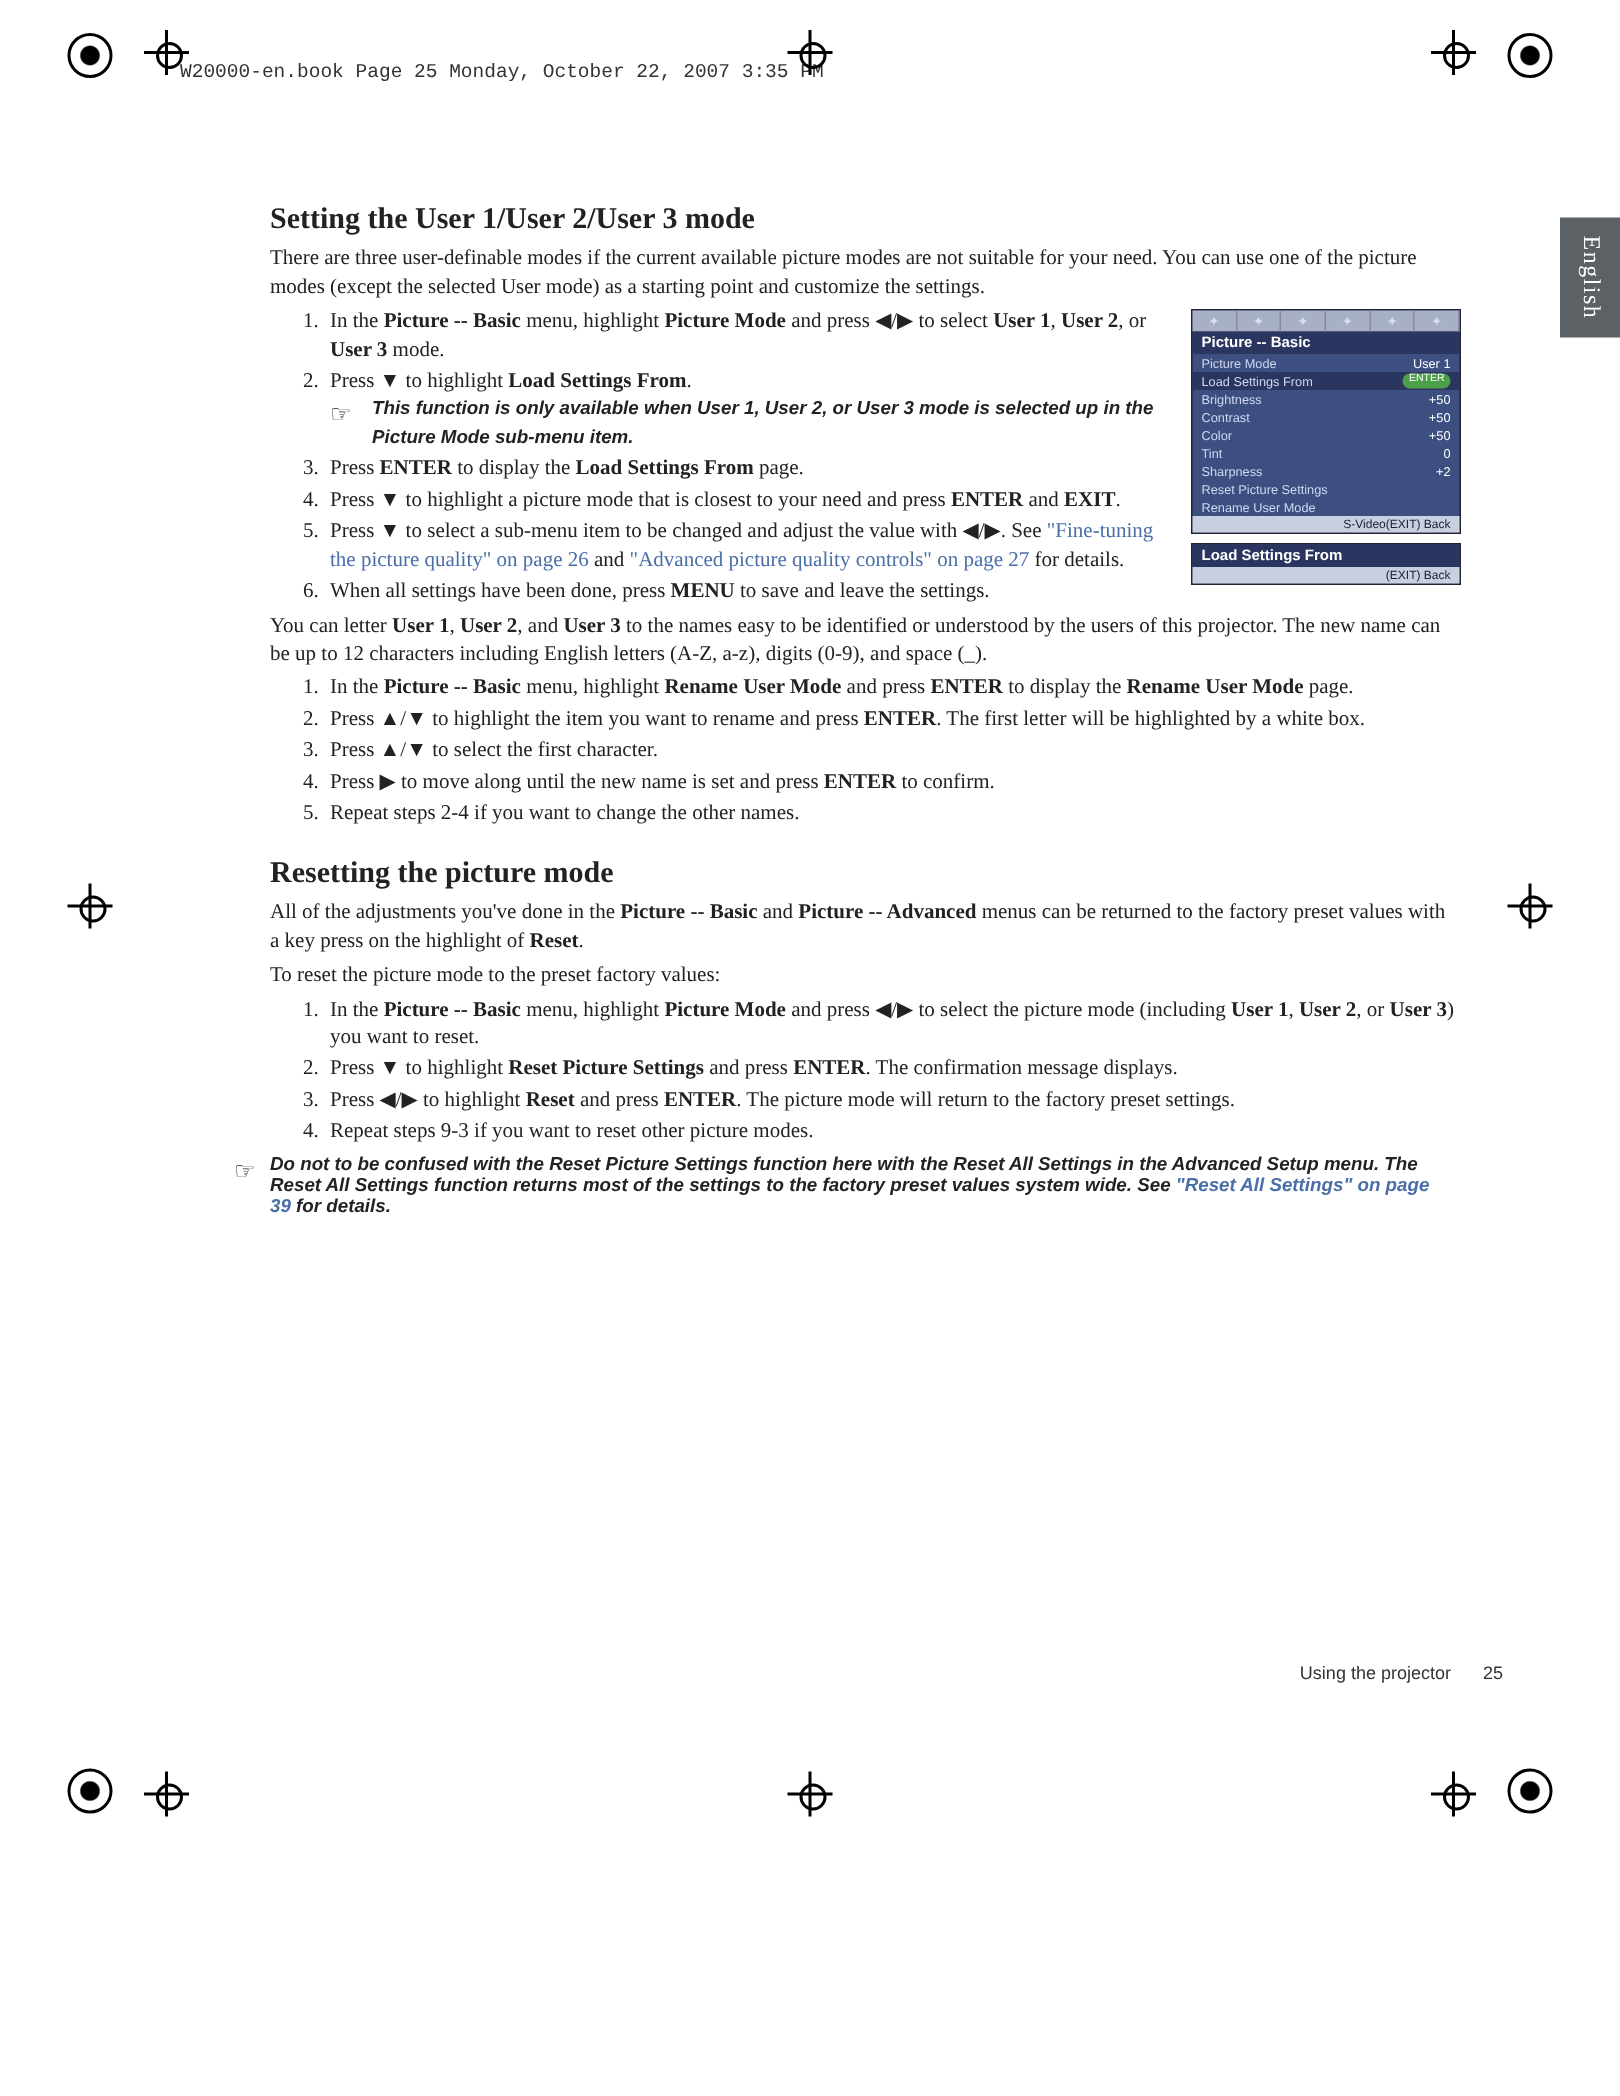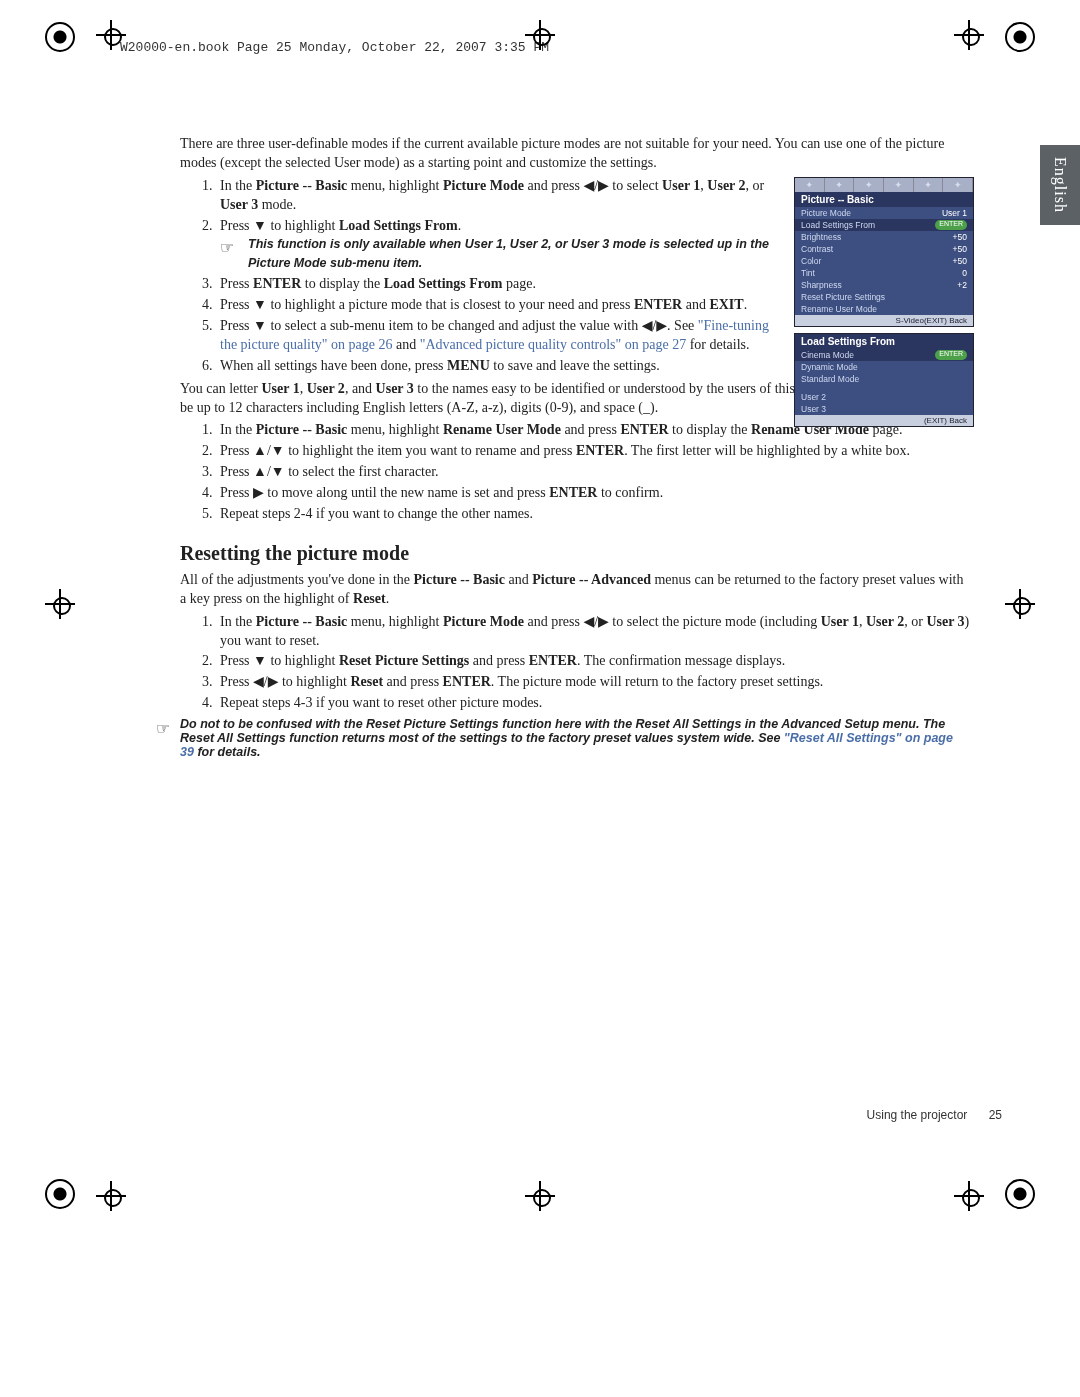--- a/index.html
+++ b/index.html
@@ -221,20 +221,21 @@
       <div class="reg-inner"></div>
     </div>
   <div class="reg reg-mr">
       <div class="reg-inner"></div>
     </div>
 
   <div class="header-line">W20000-en.book  Page 25  Monday, October 22, 2007  3:35 PM</div>
 
   <div class="language-tab">English</div>
 
+  <h2>Setting the User 1/User 2/User 3 mode</h2>
   <p>There are three user-definable modes if the current available picture modes are not suitable for your need. You can use one of the picture modes (except the selected User mode) as a starting point and customize the settings.</p>
 
   <div class="section1-wrap">
     <div class="osd-shots">
       <div class="osd">
         <div class="tabrow">
             <span>✦</span>
             <span>✦</span>
             <span>✦</span>
             <span>✦</span>
@@ -276,38 +277,20 @@
         <div class="row">
             <span class="label">Rename User Mode</span>
           </div>
         <div class="footer">
             <span>S-Video</span>
             <span>(EXIT) Back</span>
           </div>
       </div>
       <div class="osd osd2">
         <div class="title">Load Settings From</div>
-        <div class="body">
-          <div class="row" style="background:#2a3560">
-              <span class="label">Cinema Mode</span>
-              <span class="enter">ENTER</span>
-            </div>
-          <div class="row">
-              <span class="label">Dynamic Mode</span>
-            </div>
-          <div class="row">
-              <span class="label">Standard Mode</span>
-            </div>
-          <div class="row" style="margin-top:6px">
-              <span class="label">User 2</span>
-            </div>
-          <div class="row">
-              <span class="label">User 3</span>
-            </div>
-        </div>
         <div class="footer">
             <span></span>
             <span>(EXIT) Back</span>
           </div>
       </div>
     </div>
 
     <ol class="section1-list">
       <li><span>In the </span><span class="bold">Picture -- Basic</span><span> menu, highlight </span><span class="bold">Picture Mode</span><span> and press ◀/▶ to select </span><span class="bold">User 1</span><span>, </span><span class="bold">User 2</span><span>, or </span><span class="bold">User 3</span><span> mode.</span></li>
       <li><span>Press ▼ to highlight </span><span class="bold">Load Settings From</span><span>.</span>
@@ -327,25 +310,26 @@
   <ol>
     <li><span>In the </span><span class="bold">Picture -- Basic</span><span> menu, highlight </span><span class="bold">Rename User Mode</span><span> and press </span><span class="bold">ENTER</span><span> to display the </span><span class="bold">Rename User Mode</span><span> page.</span></li>
     <li><span>Press ▲/▼ to highlight the item you want to rename and press </span><span class="bold">ENTER</span><span>. The first letter will be highlighted by a white box.</span></li>
     <li>Press ▲/▼ to select the first character.</li>
     <li><span>Press ▶ to move along until the new name is set and press </span><span class="bold">ENTER</span><span> to confirm.</span></li>
     <li>Repeat steps 2-4 if you want to change the other names.</li>
   </ol>
 
   <h2>Resetting the picture mode</h2>
   <p><span>All of the adjustments you've done in the </span><span class="bold">Picture -- Basic</span><span> and </span><span class="bold">Picture -- Advanced</span><span> menus can be returned to the factory preset values with a key press on the highlight of </span><span class="bold">Reset</span><span>.</span></p>
+  <p>To reset the picture mode to the preset factory values:</p>
   <ol>
     <li><span>In the </span><span class="bold">Picture -- Basic</span><span> menu, highlight </span><span class="bold">Picture Mode</span><span> and press ◀/▶ to select the picture mode (including </span><span class="bold">User 1</span><span>, </span><span class="bold">User 2</span><span>, or </span><span class="bold">User 3</span><span>) you want to reset.</span></li>
     <li><span>Press ▼ to highlight </span><span class="bold">Reset Picture Settings</span><span> and press </span><span class="bold">ENTER</span><span>. The confirmation message displays.</span></li>
     <li><span>Press ◀/▶ to highlight </span><span class="bold">Reset</span><span> and press </span><span class="bold">ENTER</span><span>. The picture mode will return to the factory preset settings.</span></li>
-    <li>Repeat steps 4-3 if you want to reset other picture modes.</li>
+    <li>Repeat steps 9-3 if you want to reset other picture modes.</li>
   </ol>
 
   <div class="outer-note">
     <span class="note-icon">☞</span>
     <span class="outer-text sans-bold"><span>Do not to be confused with the Reset Picture Settings function here with the Reset All Settings in the Advanced Setup menu. The Reset All Settings function returns most of the settings to the factory preset values system wide. See </span><span class="link" style="font-family:Arial;font-weight:bold">"Reset All Settings" on page 39</span><span> for details.</span></span>
   </div>
 
   <div class="footer-page">
     <span>Using the projector</span>
     <span class="pn">25</span>

